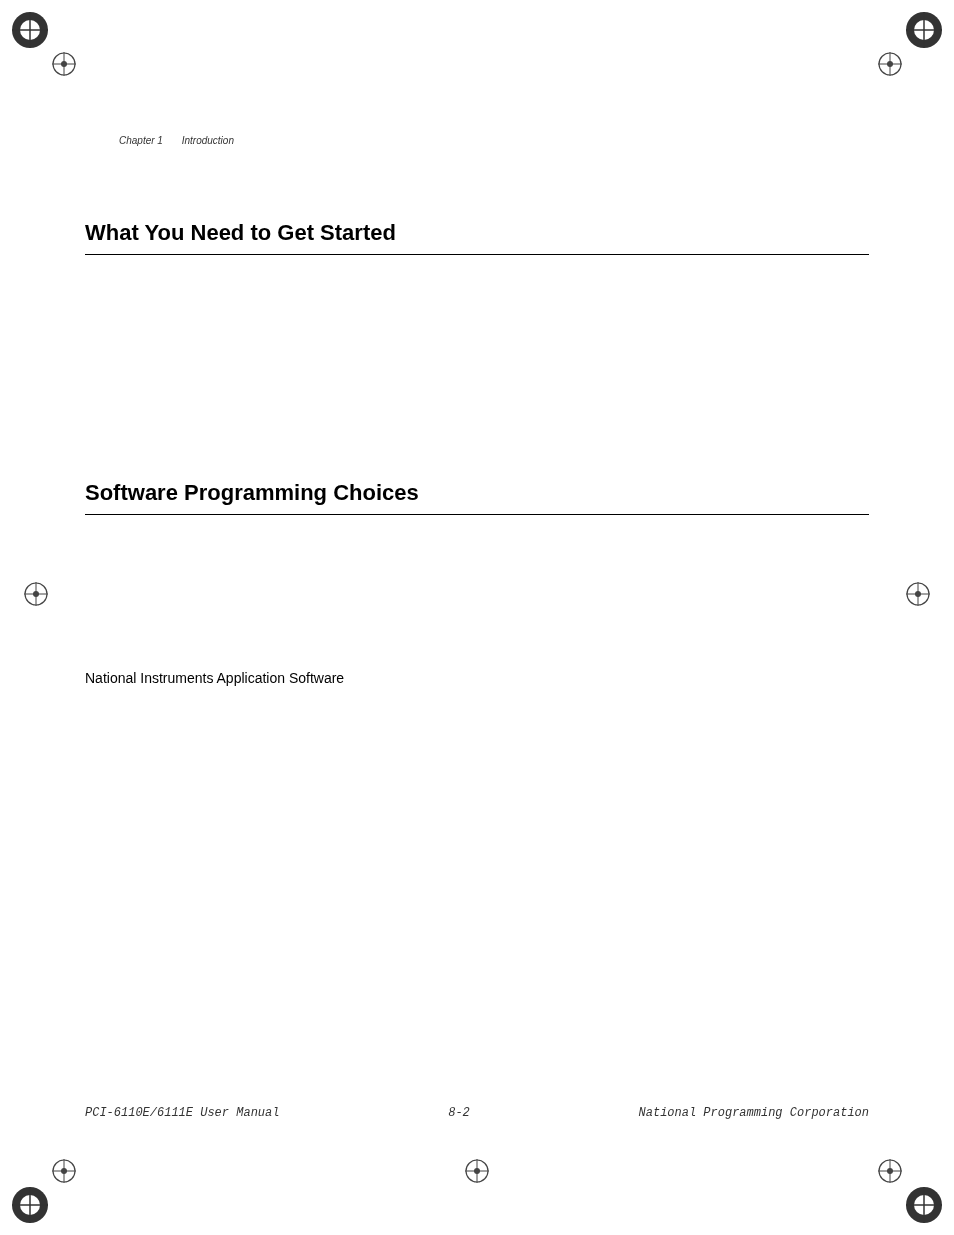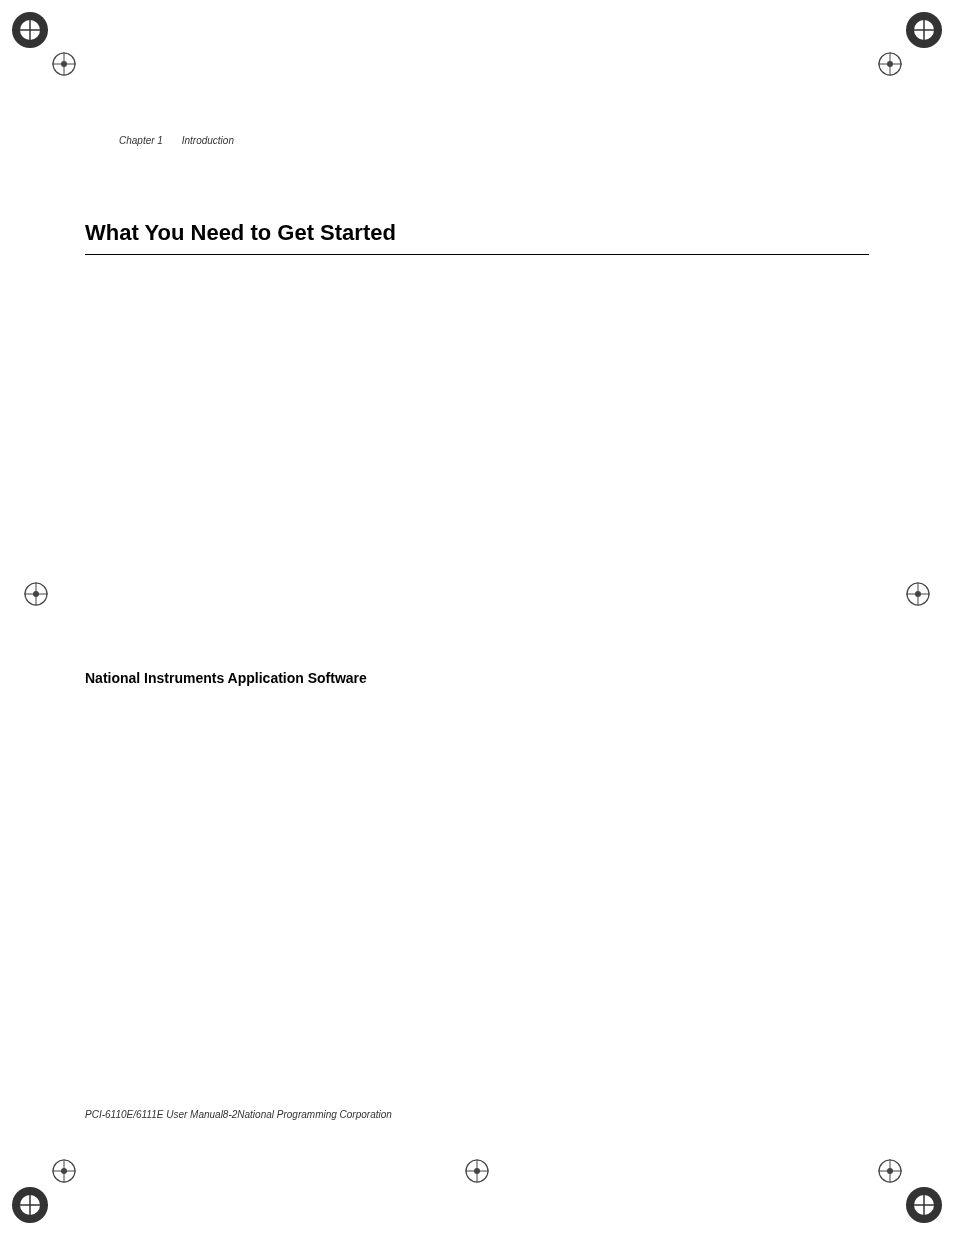--- a/index.html
+++ b/index.html
@@ -108,38 +108,38 @@
       left: 85px;
       right: 85px;
     }
 
     .subsection-heading {
       position: absolute;
       top: 670px;
       left: 85px;
       right: 85px;
       font-size: 14px;
-      font-weight: bold;
+      font-weight: normal;
       font-family: Arial, sans-serif;
       color: #000;
     }
 
     
     .footer {
       position: absolute;
       bottom: 115px;
       left: 85px;
       right: 85px;
       display: flex;
-      justify-content: flex-start;
+      justify-content: space-between;
       align-items: center;
-      font-size: 10px;
+      font-size: 12px;
       font-style: italic;
       color: #333;
-      font-family: Liberation Sans, sans-serif;
+      font-family: Liberation Mono, monospace;
     }
 
     .footer-left {}
     .footer-center {}
     .footer-right {}
   </style>
 </head>
 <body>
 
 <div class="page">
@@ -248,20 +248,23 @@
       <span class="breadcrumb-chapter">Chapter 1</span>
       <span class="breadcrumb-separator">        </span>
       <span class="breadcrumb-section">Introduction</span>
     </span>
   </div>
 
   <div class="content">
     <h2 class="section-heading">What You Need to Get Started</h2>
   </div>
 
+  <div class="section-heading-2">
+    <h2 class="section-heading">Software Programming Choices</h2>
+  </div>
 
   <div class="subsection-heading">
     <span>National Instruments Application Software</span>
   </div>
 
   <div class="footer">
     <span class="footer-left">PCI-6110E/6111E User Manual</span>
     <span class="footer-center">8-2</span>
     <span class="footer-right">National Programming Corporation</span>
   </div>

